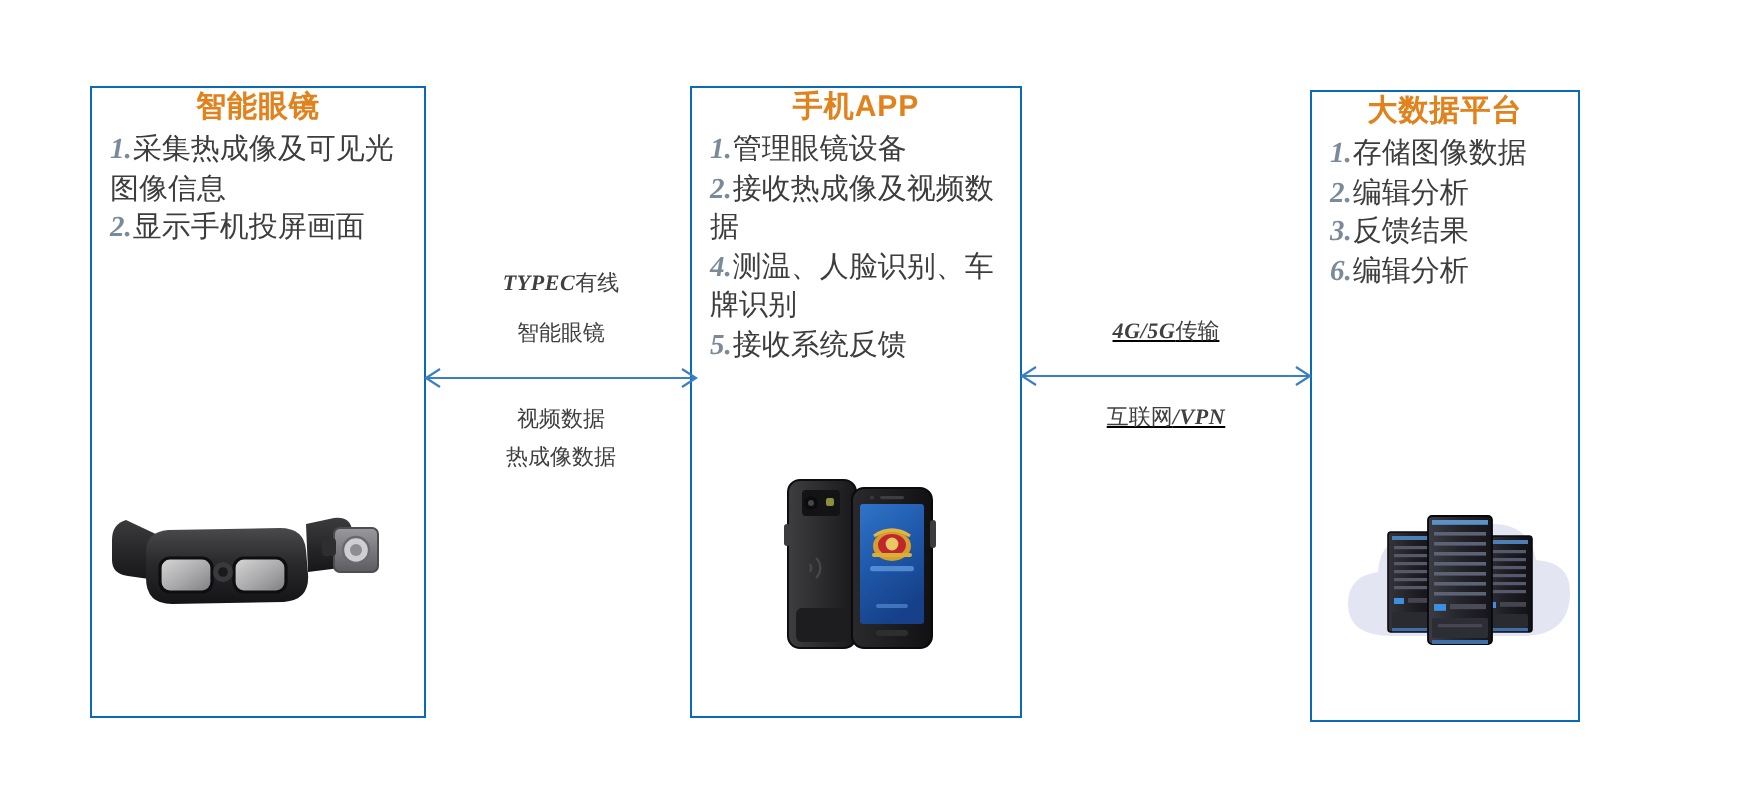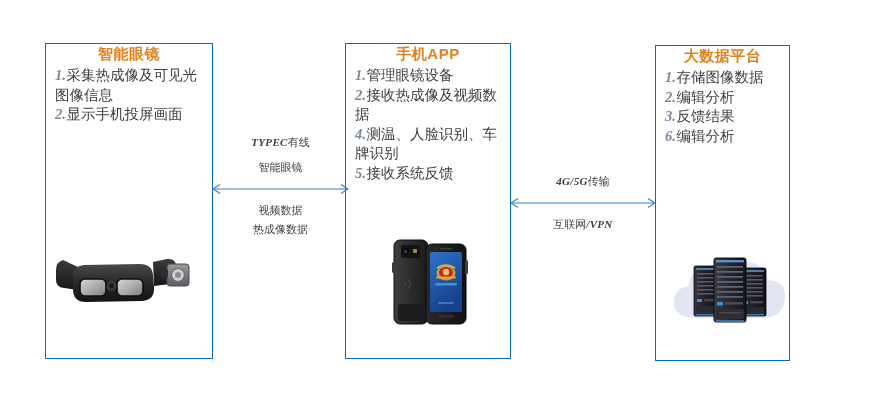--- a/index.html
+++ b/index.html
@@ -74,21 +74,21 @@
   #art-glasses { bottom: 28px; height: 92px; }
   #art-phone   { bottom: 22px; height: 104px; }
   #art-cloud   { bottom: 18px; height: 106px; }
 
   
   .connector {
     position: absolute;
     text-align: center;
   }
   #conn-left  { left: 208px; top: 133px; width: 145px; }
-  #conn-right { left: 506px; top: 147px; width: 154px; }
+  #conn-right { left: 506px; top: 132px; width: 154px; text-decoration: underline; }
 
   .conn-label {
     font-size: 11px;
     color: #404040;
     line-height: 19px;
     white-space: nowrap;
   }
   .conn-label .lat {
     font-family: "Liberation Serif", "DejaVu Serif", serif;
     font-style: italic;

